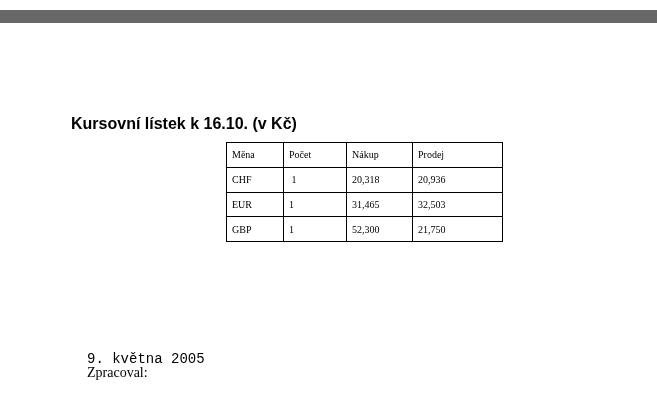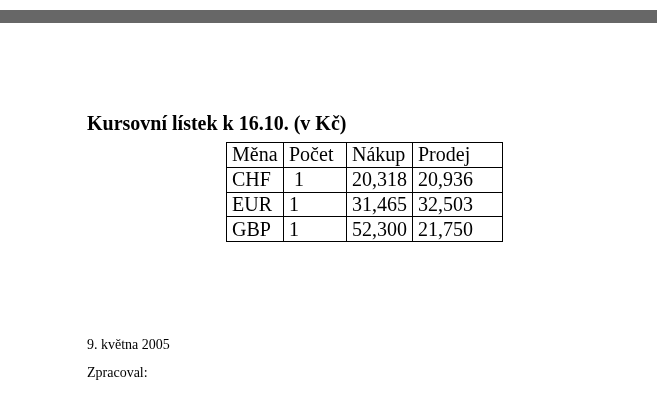--- a/index.html
+++ b/index.html
@@ -18,60 +18,60 @@
   .top-bar {
     position: absolute;
     left: 0;
     top: 10px;
     width: 657px;
     height: 13px;
     background: #676767;
   }
   .doc-title {
     position: absolute;
-    left: 87px;
+    left: 71px;
     top: 113px;
-    font-family: Liberation Serif, serif;
-    font-size: 20px;
+    font-family: Liberation Sans, sans-serif;
+    font-size: 16px;
     font-weight: bold;
     line-height: 21px;
     white-space: nowrap;
   }
   .rates-table {
     position: absolute;
     left: 226px;
     top: 142px;
     border-collapse: collapse;
     table-layout: fixed;
   }
   .rates-table col.c1 { width: 57px; }
   .rates-table col.c2 { width: 63px; }
   .rates-table col.c3 { width: 66px; }
   .rates-table col.c4 { width: 90px; }
   .rates-table th,
   .rates-table td {
     border: 1px solid #000000;
     font-family: "Liberation Serif", serif;
-    font-size: 20px;
+    font-size: 10px;
     font-weight: normal;
     text-align: left;
     vertical-align: middle;
     padding: 0 2px 0 5px;
     height: 23.8px;
     white-space: pre-wrap;
     overflow: hidden;
   }
   .footer-line {
     position: absolute;
     left: 87px;
     font-size: 14px;
     line-height: 18px;
     white-space: nowrap;
   }
-  .footer-date { top: 336px; }
+  .footer-date { top: 350px; font-family: Liberation Mono, monospace; }
   .footer-author { top: 364px; }
 </style>
 </head>
 <body>
 
 <div class="top-bar"></div>
 
 <div class="doc-title">Kursovní lístek k 16.10. (v Kč)</div>
 
 <table class="rates-table">

